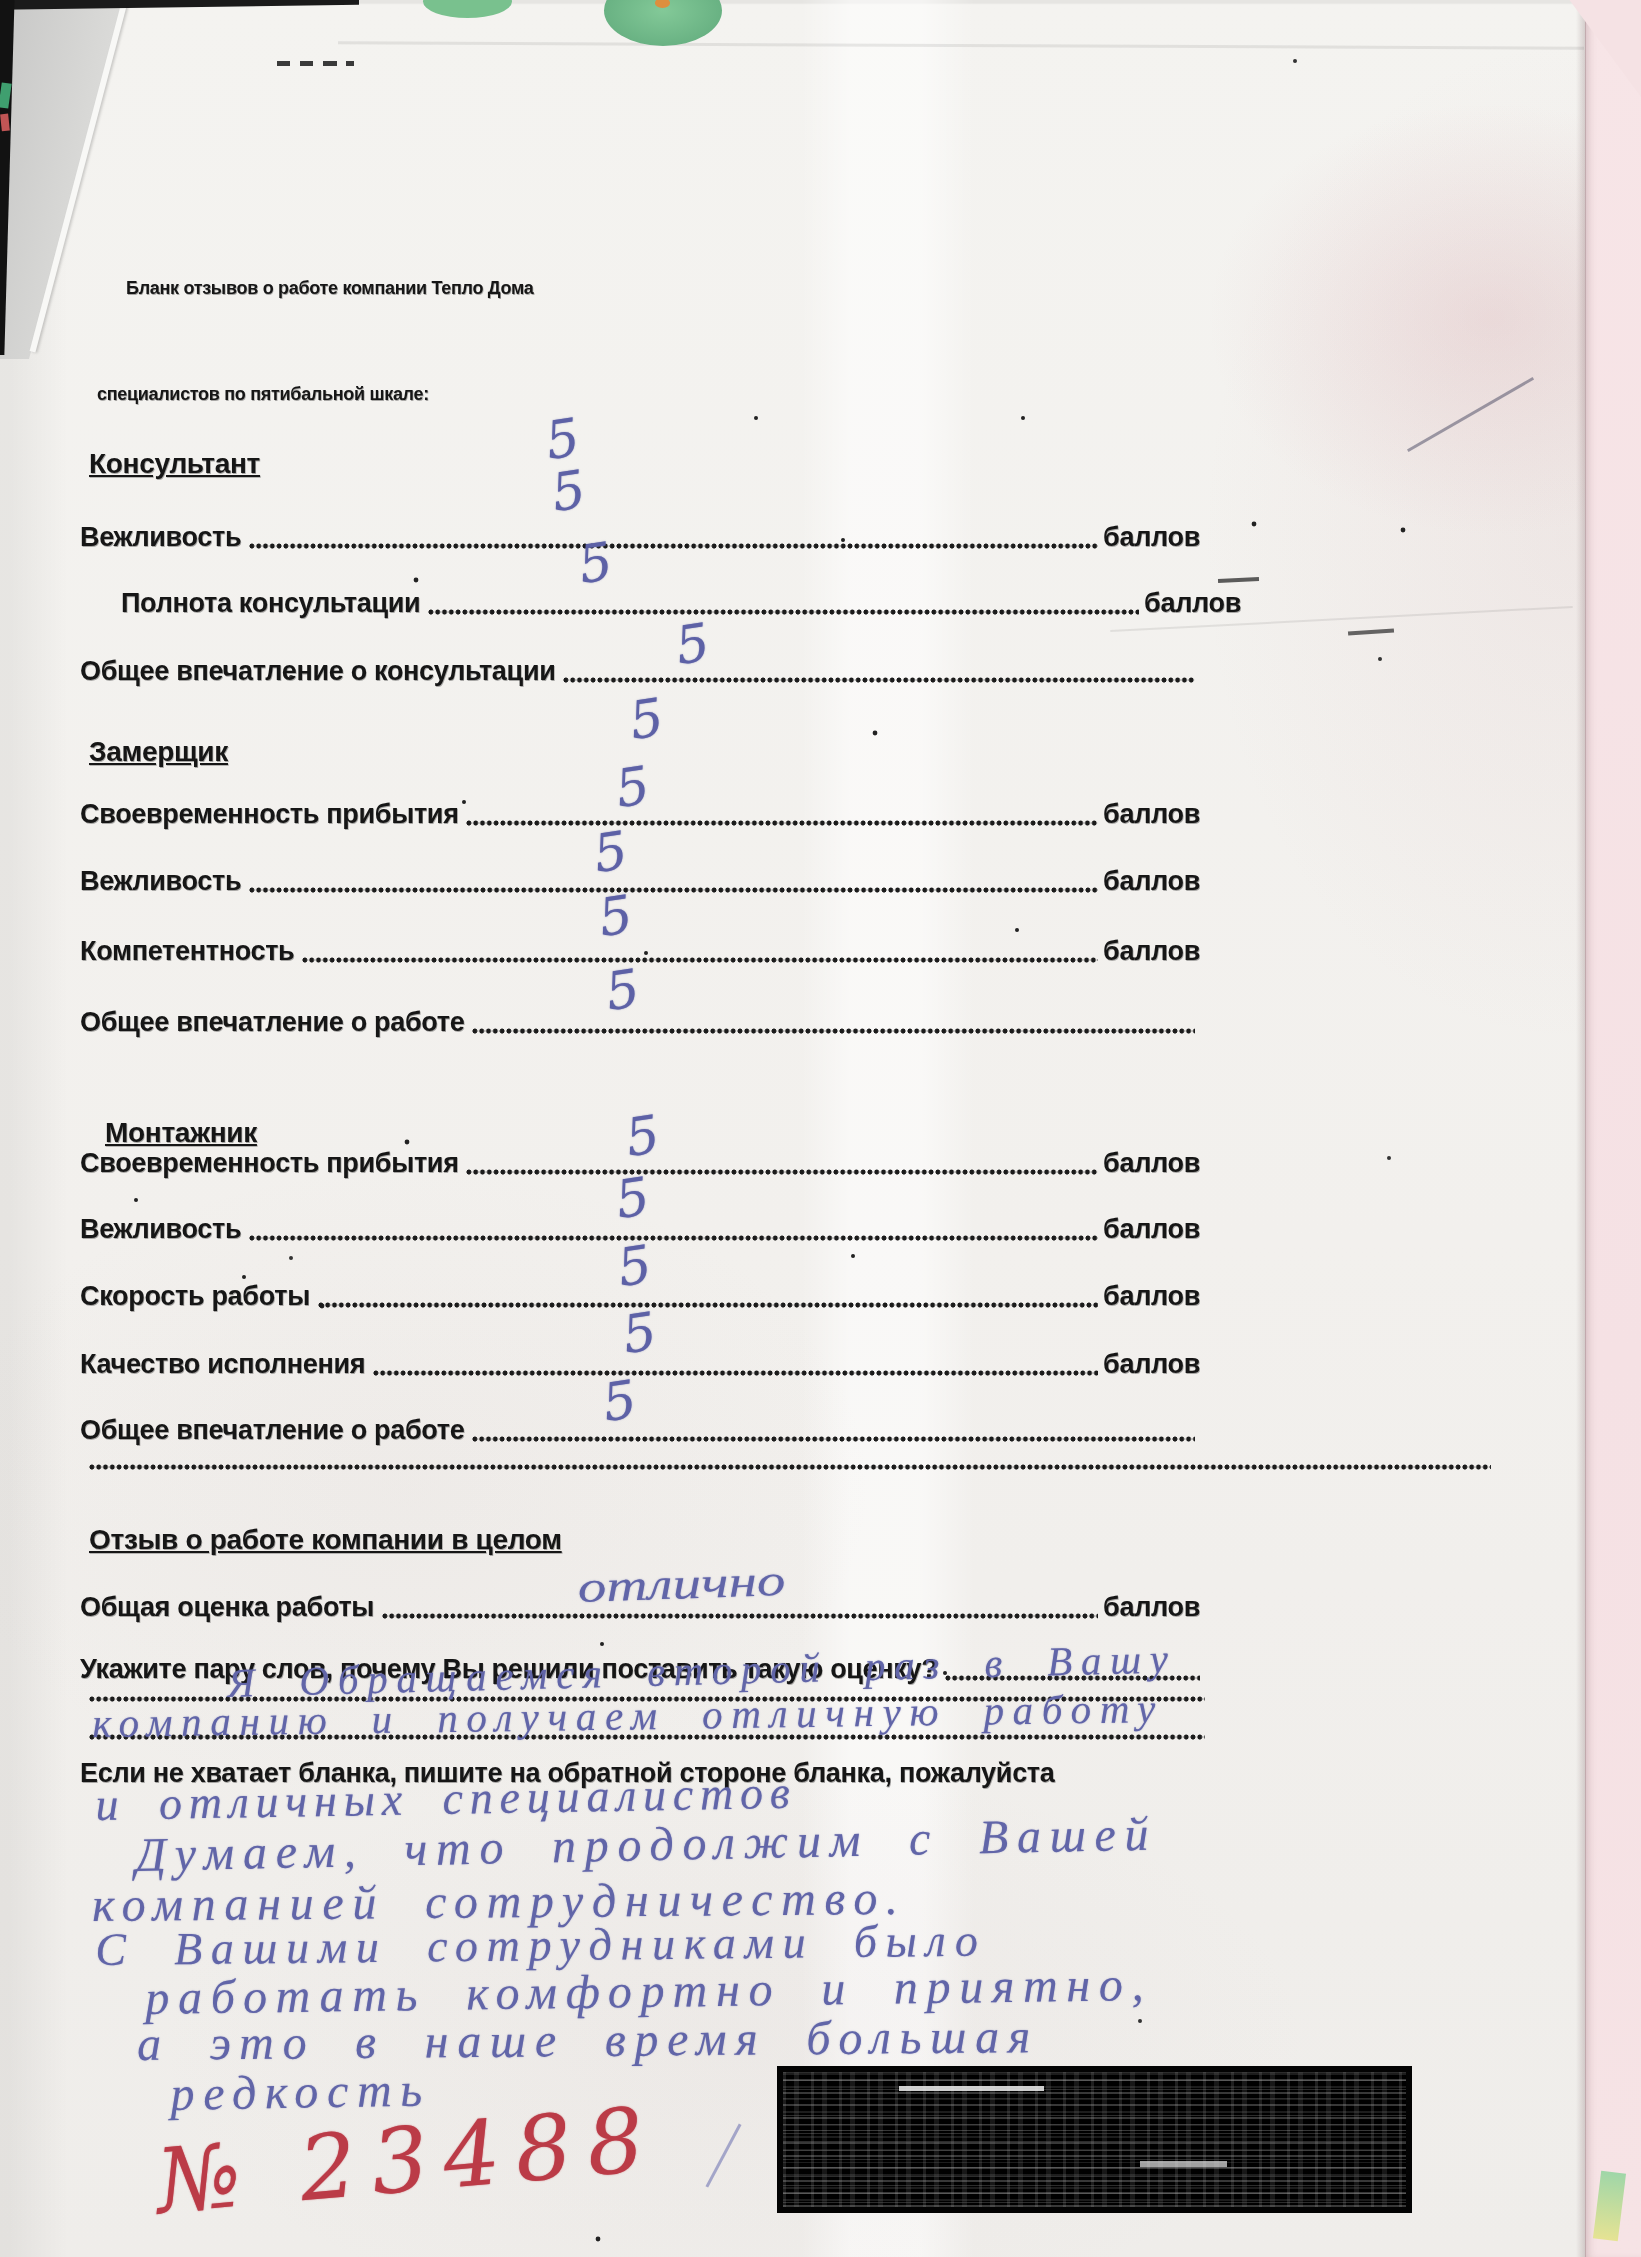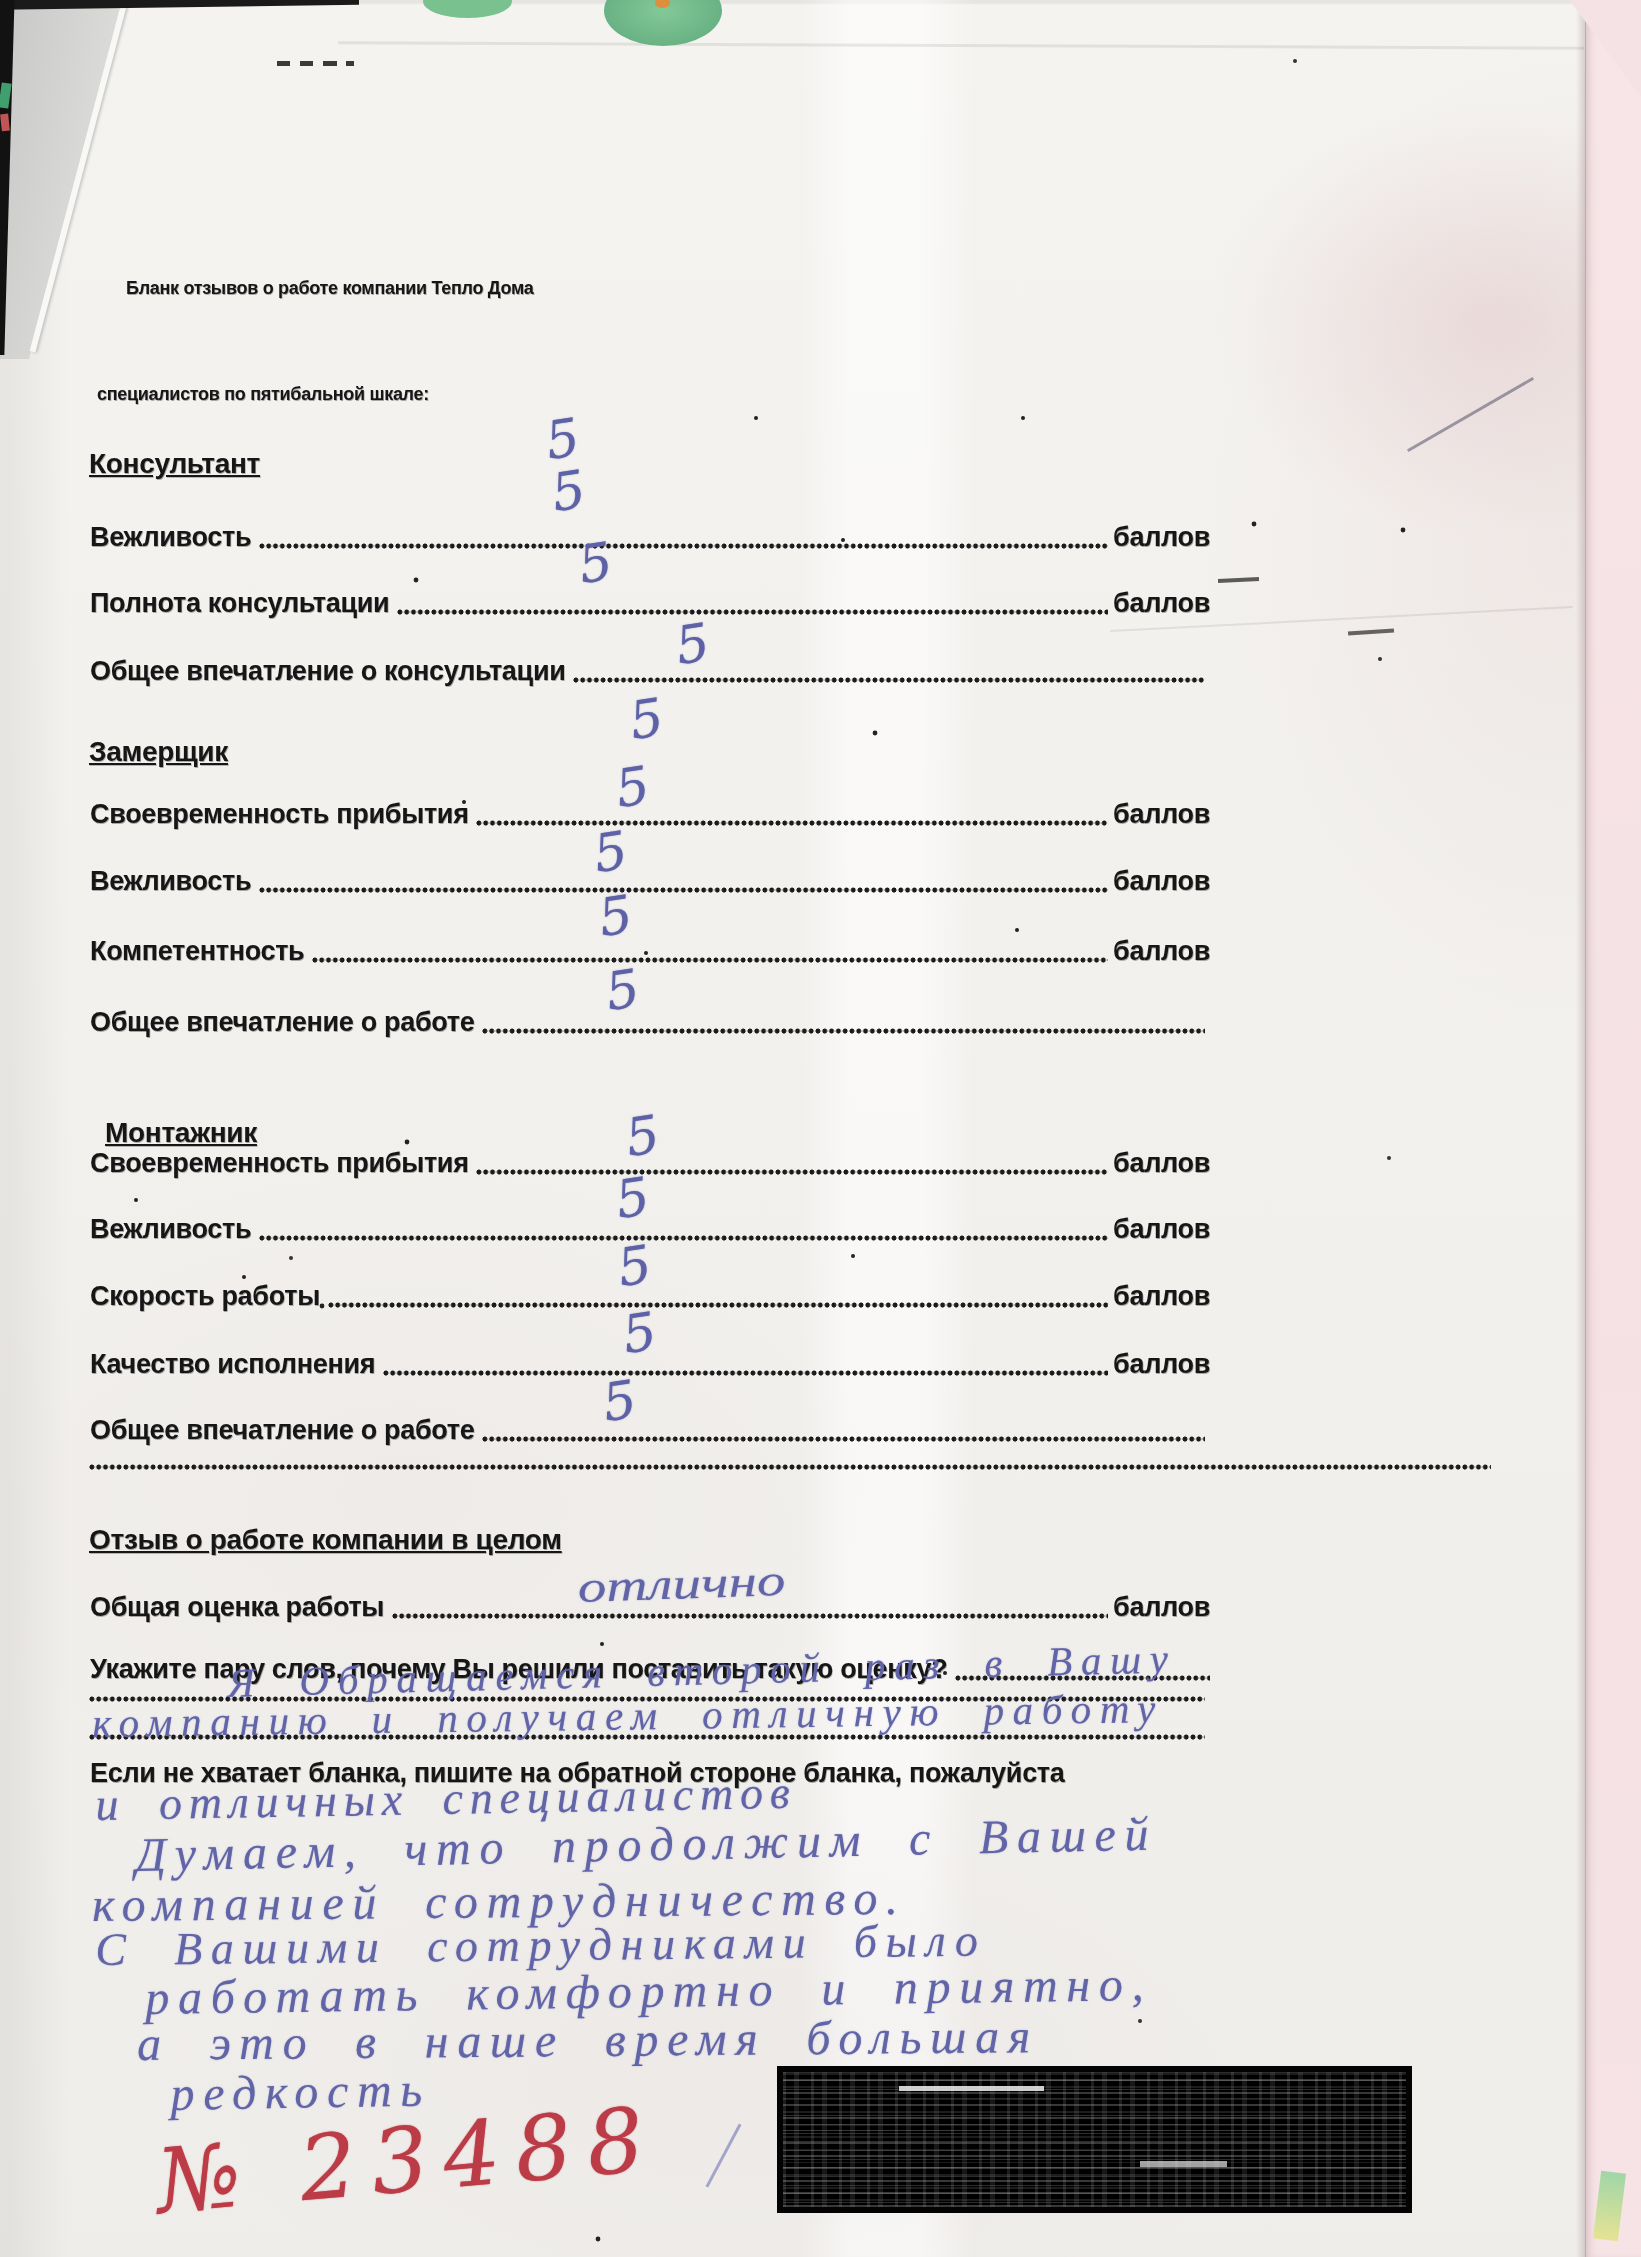--- a/index.html
+++ b/index.html
@@ -12,21 +12,21 @@
       radial-gradient(ellipse 772px 386px at 734px 2047px, rgba(200,180,182,0.08), transparent 75%),
       linear-gradient(90deg, rgba(0,0,0,0.05) 0 9.7px, transparent 68px),
       linear-gradient(90deg, transparent 801px, rgba(255,255,255,0.55) 850px 922px, transparent 975px),
       linear-gradient(180deg, rgba(0,0,0,0.06) 0 2.9px, transparent 4.8px),
       linear-gradient(180deg,#f4f3f0 0%,#f2f0ed 55%,#efedea 100%);
     font-family:"Liberation Sans",sans-serif;
   }
   .printed{position:absolute;color:#161616;font-weight:700;letter-spacing:-0.3px;
     text-shadow:0.7px 0.8px 0 rgba(25,25,25,0.35);white-space:nowrap;font-size:18px;}
   .heading{font-size:28px;text-decoration:underline;}
-  .row{position:absolute;left:90px;width:1120px;display:flex;align-items:flex-end;
+  .row{position:absolute;left:80px;width:1120px;display:flex;align-items:flex-end;
     color:#161616;font-weight:700;font-size:27px;letter-spacing:-0.3px;
     text-shadow:0.7px 0.8px 0 rgba(25,25,25,0.35);}
   .row .label{white-space:nowrap;padding-right:7.7px;line-height:1.2;}
   .row .points{white-space:nowrap;padding-left:4.8px;line-height:1.2;}
   .dots{flex:1;height:11.6px;margin-bottom:2.9px;
     background-image:radial-gradient(circle at 2.9px 6.8px,#1b1b1b 2.1px,rgba(27,27,27,0) 2.8px);
     background-size:6.8px 11.6px;background-repeat:repeat-x;}
   .dotline{position:absolute;height:11.6px;
     background-image:radial-gradient(circle at 2.9px 6.8px,#1b1b1b 2.1px,rgba(27,27,27,0) 2.8px);
     background-size:6.8px 11.6px;background-repeat:repeat-x;}
@@ -119,21 +119,21 @@
 
   <div class="printed" style="left:126px;top:278px;">Бланк отзывов о работе компании Тепло Дома</div>
   <div class="printed" style="left:97px;top:384px;">специалистов по пятибальной шкале:</div>
 
   <div class="printed heading" style="left:89px;top:448px;">Консультант</div>
   <div class="row" style="top:521px;">
     <span class="label">Вежливость</span>
     <span class="dots"></span>
     <span class="points">баллов</span>
   </div>
-  <div class="row" style="top:587px;">
+  <div class="row" style="top:587px;margin-left:41px;">
     <span class="label">Полнота консультации</span>
     <span class="dots"></span>
     <span class="points">баллов</span>
   </div>
   <div class="row" style="top:655px;">
     <span class="label">Общее впечатление о консультации</span>
     <span class="dots"></span>
     <span class="points"></span>
   </div>
 

